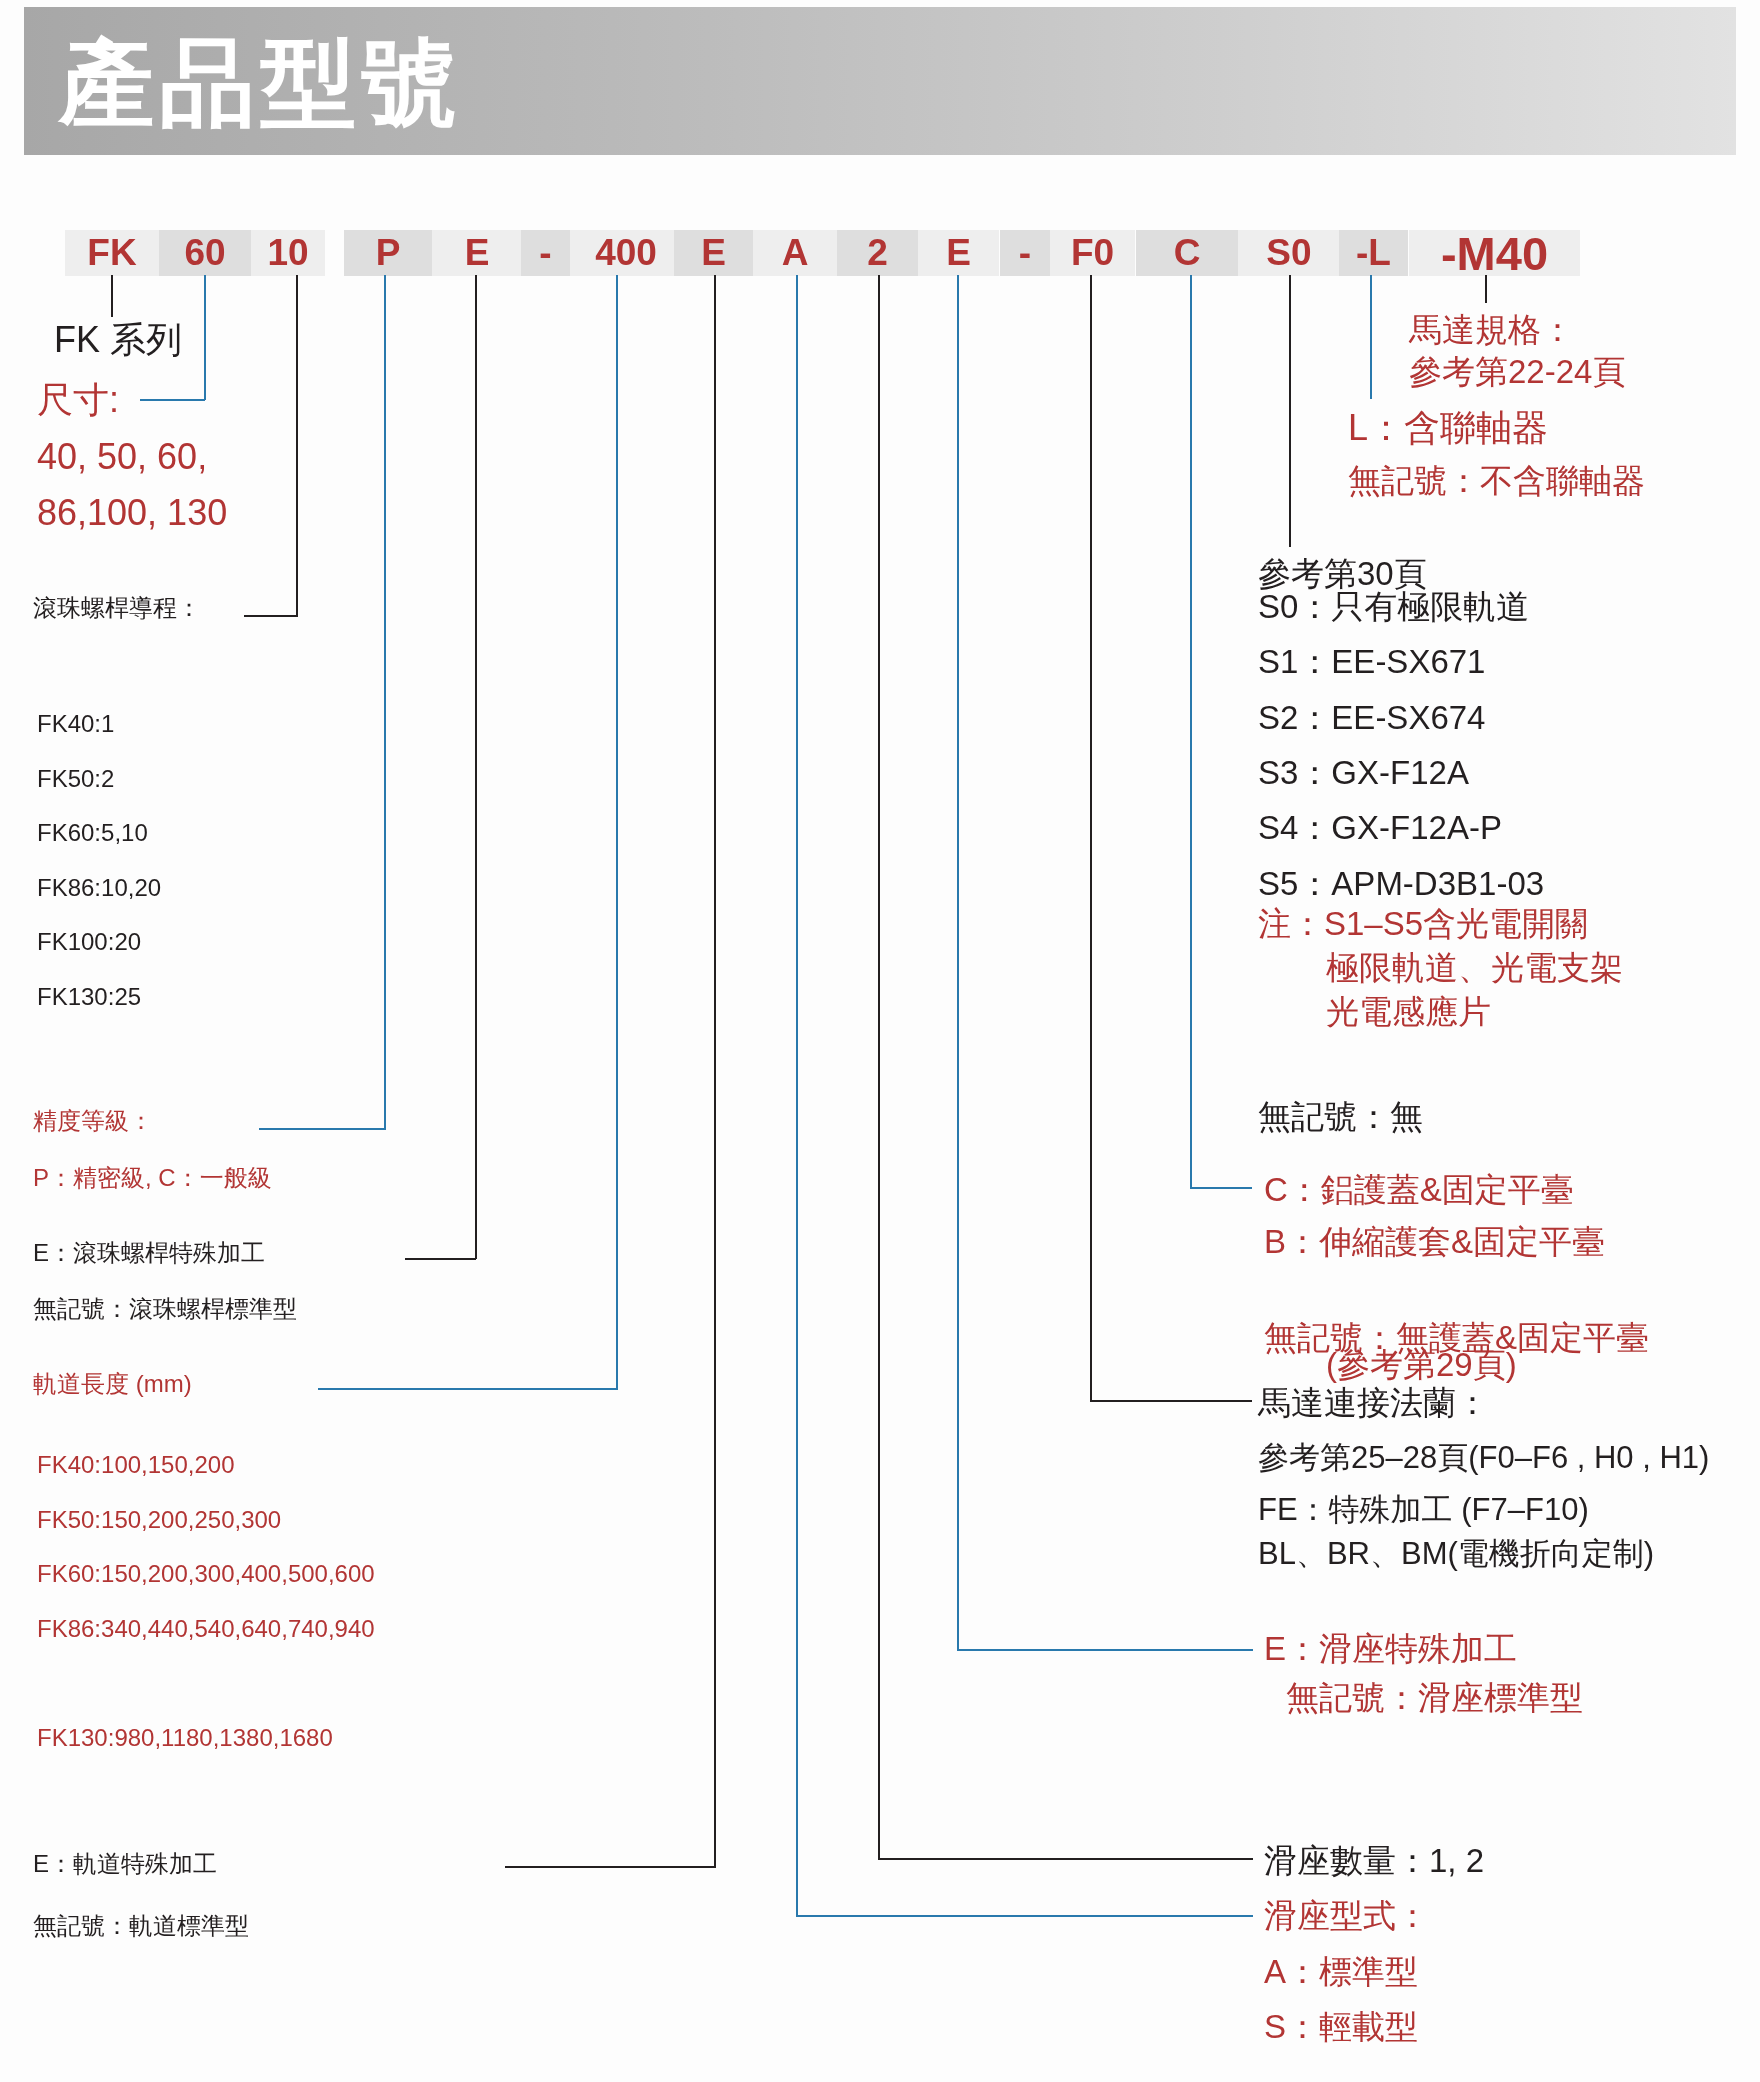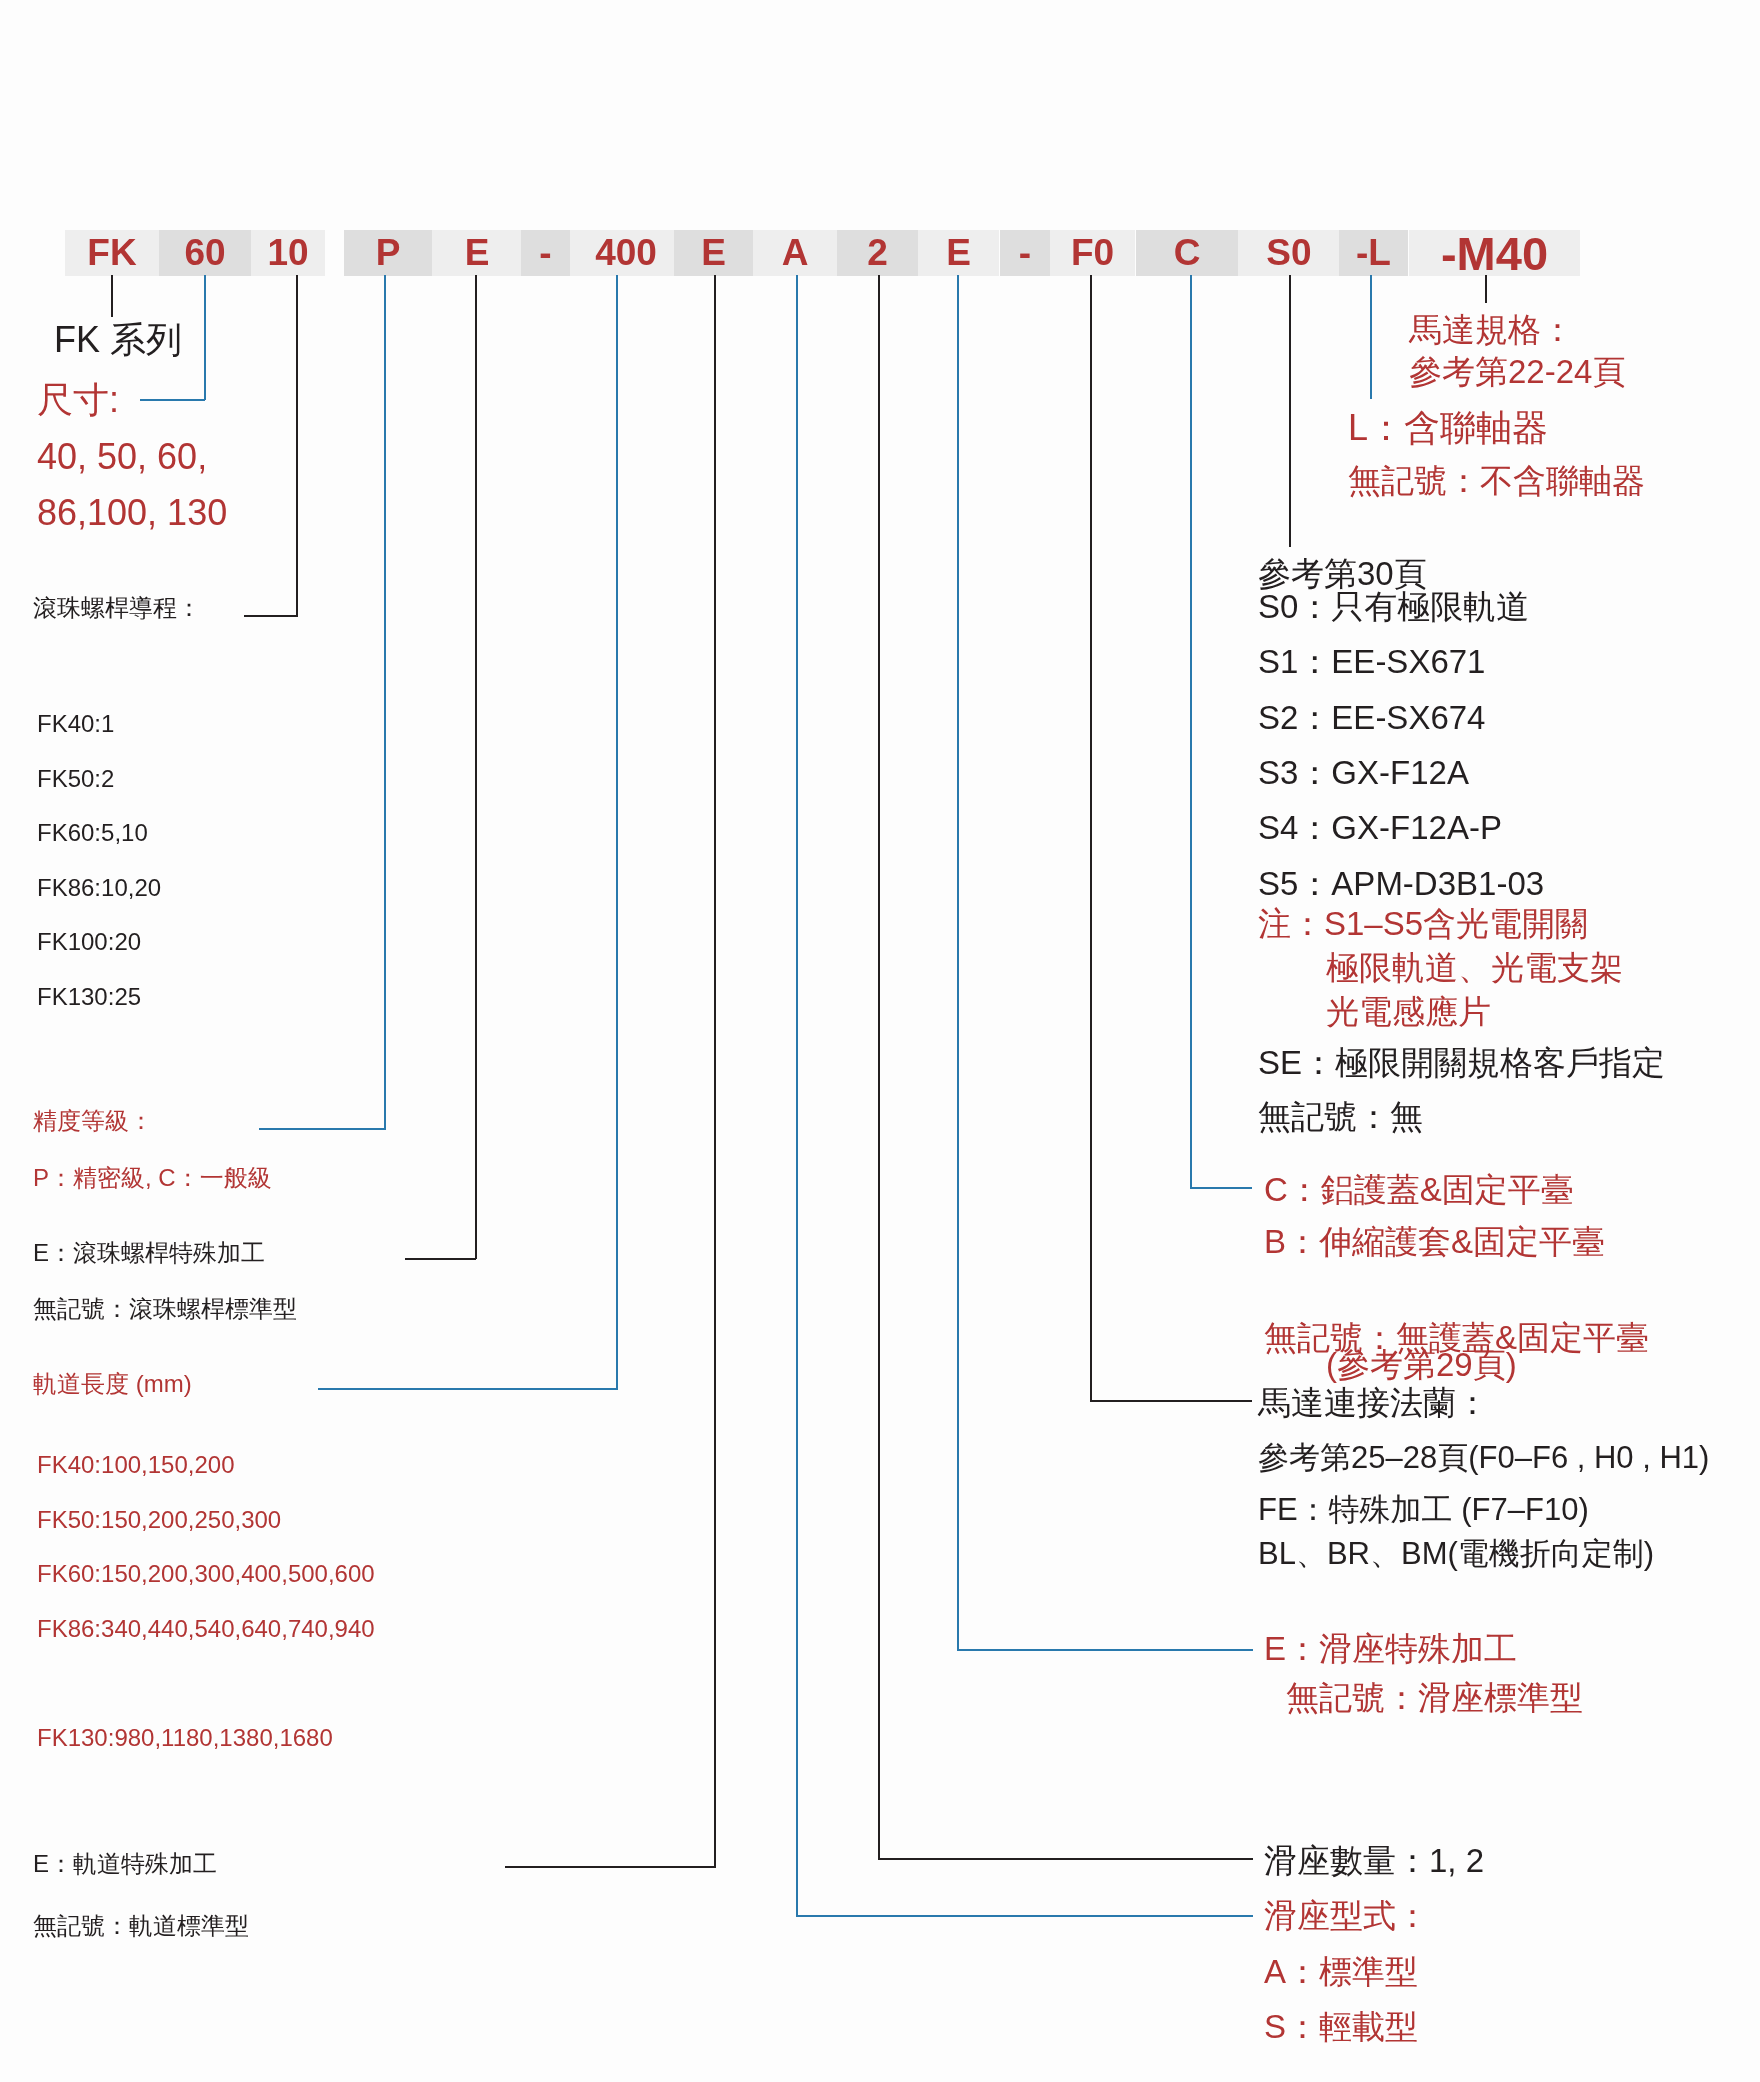--- a/index.html
+++ b/index.html
@@ -28,20 +28,23 @@
   .f44{font-size:36px;}
   .f42{font-size:24px;}
   .f40{font-size:33px;}
   .f38{font-size:31px;}
 </style>
 </head>
 <body>
 
 <div id="page">
 
+  <div id="banner">
+    <span class="title">產品型號</span>
+  </div>
 
   <div class="cell light" style="left:65px;width:94px;">FK</div>
   <div class="cell dark" style="left:159px;width:92px;">60</div>
   <div class="cell light" style="left:251px;width:74px;">10</div>
   <div class="cell dark" style="left:344px;width:88px;">P</div>
   <div class="cell light" style="left:432px;width:90px;">E</div>
   <div class="cell dark" style="left:521px;width:49px;">-</div>
   <div class="cell light" style="left:570px;width:112px;">400</div>
   <div class="cell dark" style="left:674px;width:79px;">E</div>
   <div class="cell light" style="left:753px;width:84px;">A</div>
@@ -119,21 +122,20 @@
   <div class="lbl blk f40" style="left:1258px;top:588px;">S0：只有極限軌道</div>
   <div class="lbl blk f40" style="left:1258px;top:643px;">S1：EE-SX671</div>
   <div class="lbl blk f40" style="left:1258px;top:699px;">S2：EE-SX674</div>
   <div class="lbl blk f40" style="left:1258px;top:754px;">S3：GX-F12A</div>
   <div class="lbl blk f40" style="left:1258px;top:809px;">S4：GX-F12A-P</div>
   <div class="lbl blk f40" style="left:1258px;top:865px;">S5：APM-D3B1-03</div>
 
   <div class="lbl red f40" style="left:1258px;top:905px;">注：S1–S5含光電開關</div>
   <div class="lbl red f40" style="left:1326px;top:949px;">極限軌道、光電支架</div>
   <div class="lbl red f40" style="left:1326px;top:993px;">光電感應片</div>
-  <div class="lbl blk f40" style="left:1258px;top:1044px;">SE：極限開關規格客戶指定</div>
   <div class="lbl blk f40" style="left:1258px;top:1098px;">無記號：無</div>
 
   <div class="lbl red f40" style="left:1264px;top:1171px;">C：鋁護蓋&amp;固定平臺</div>
   <div class="lbl red f40" style="left:1264px;top:1223px;">B：伸縮護套&amp;固定平臺</div>
   <div class="lbl red f40" style="left:1326px;top:1346px;">(參考第29頁)</div>
   <div class="lbl red f40" style="left:1264px;top:1319px;">無記號：無護蓋&amp;固定平臺</div>
 
   <div class="lbl blk f40" style="left:1258px;top:1384px;">馬達連接法蘭：</div>
   <div class="lbl blk f38" style="left:1258px;top:1440px;">參考第25–28頁(F0–F6 , H0 , H1)</div>
   <div class="lbl blk f38" style="left:1258px;top:1492px;">FE：特殊加工 (F7–F10)</div>

